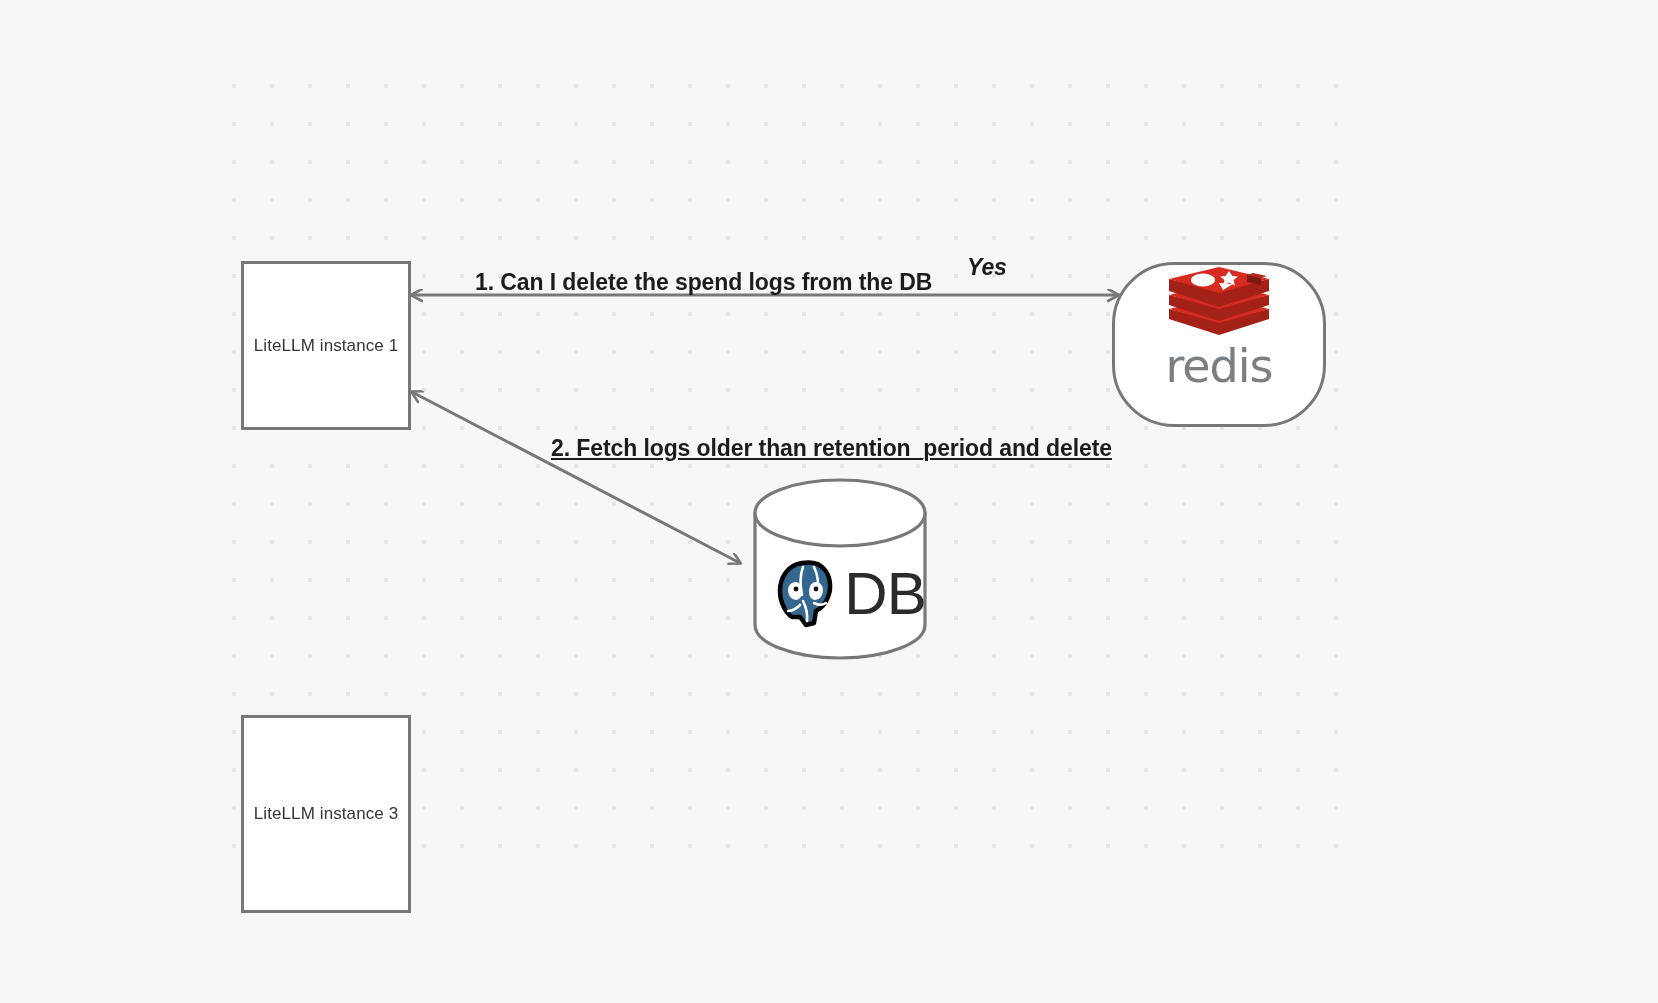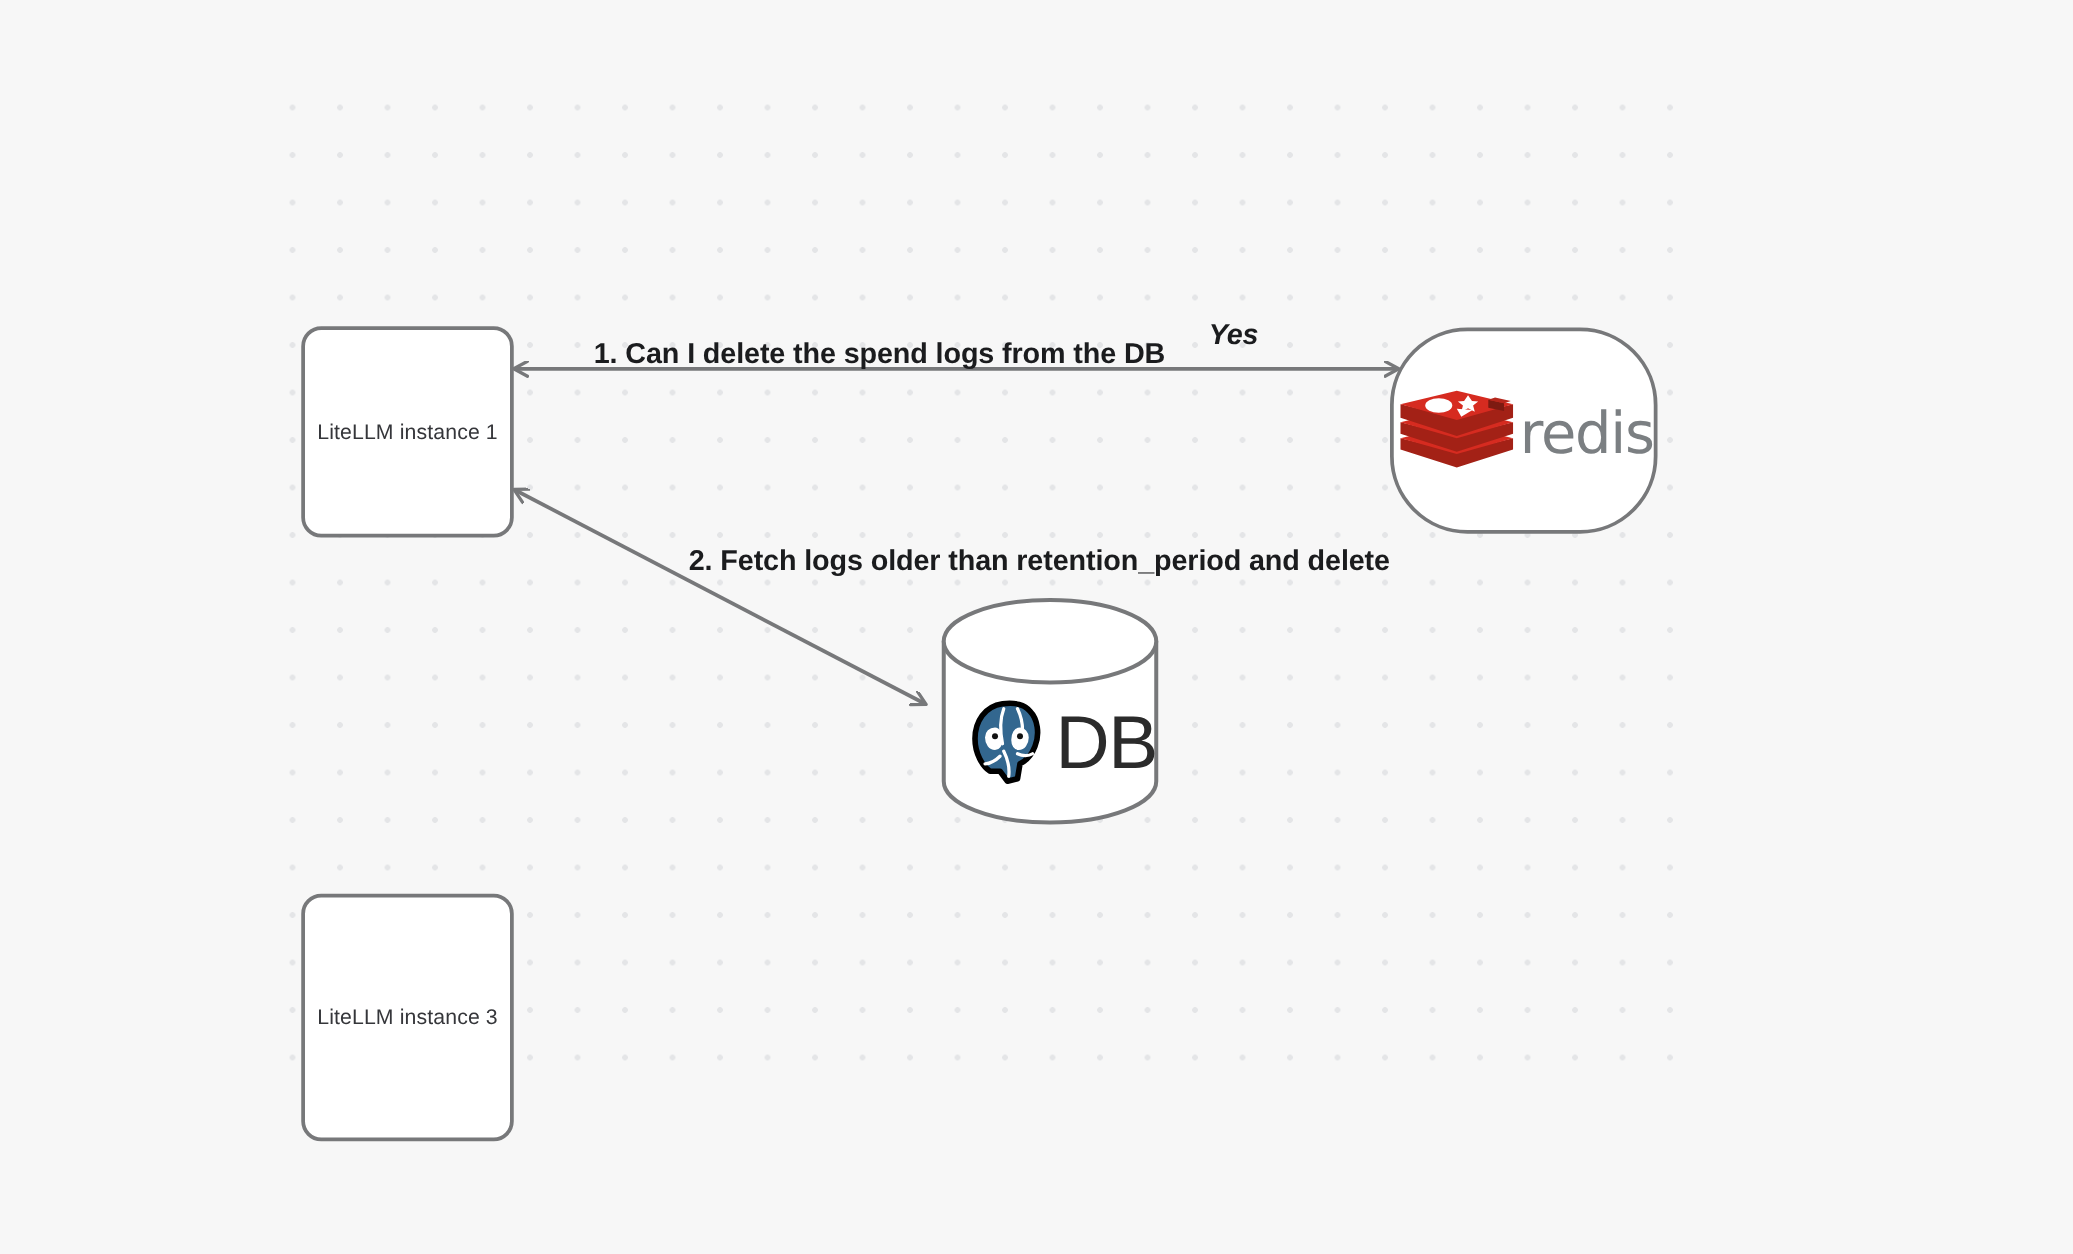--- a/index.html
+++ b/index.html
@@ -35,38 +35,38 @@
   }
 
   .node {
     position: absolute;
     box-sizing: border-box;
     background: #ffffff;
     border: 3px solid #77787a;
   }
 
   .litellm-box {
-    border-radius: 16px;
+    border-radius: 0;
     display: flex;
     align-items: center;
     justify-content: center;
   }
   .litellm-label {
     font-size: 17px;
     color: #35363a;
     letter-spacing: 0.1px;
     font-family: "Liberation Sans", sans-serif;
   }
 
   .redis-box {
     border-radius: 62px;
     display: flex;
-    flex-direction: row;
+    flex-direction: column;
     align-items: center;
-    justify-content: space-between;
+    justify-content: flex-start;
   }
 
   .redis-wordmark {
     font-size: 46px;
     color: #7b7f82;
     font-family: "DejaVu Sans", sans-serif;
     font-weight: 400;
     letter-spacing: -1px;
     line-height: 1;
     margin-top: 2px;
@@ -182,15 +182,15 @@
       <circle cx="46" cy="34" r="2.4" fill="#111111"></circle>
     </svg>
 
     <span class="db-text" style="position:relative; left:2px; top:1px;">DB</span>
   </div>
 
   <div class="edge-label" style="left:475px; top:269px;">1.  Can I delete the spend logs from the DB</div>
 
   <div class="edge-label" style="left:967px; top:254px;font-style:italic;">Yes</div>
 
-  <div class="edge-label" style="left:551px; top:435px;">2.  Fetch logs older than retention_period and delete</div>
+  <div class="edge-label" style="left:551px; top:435px;text-decoration:underline;">2.  Fetch logs older than retention_period and delete</div>
 
 </div>
 
 </body></html>

